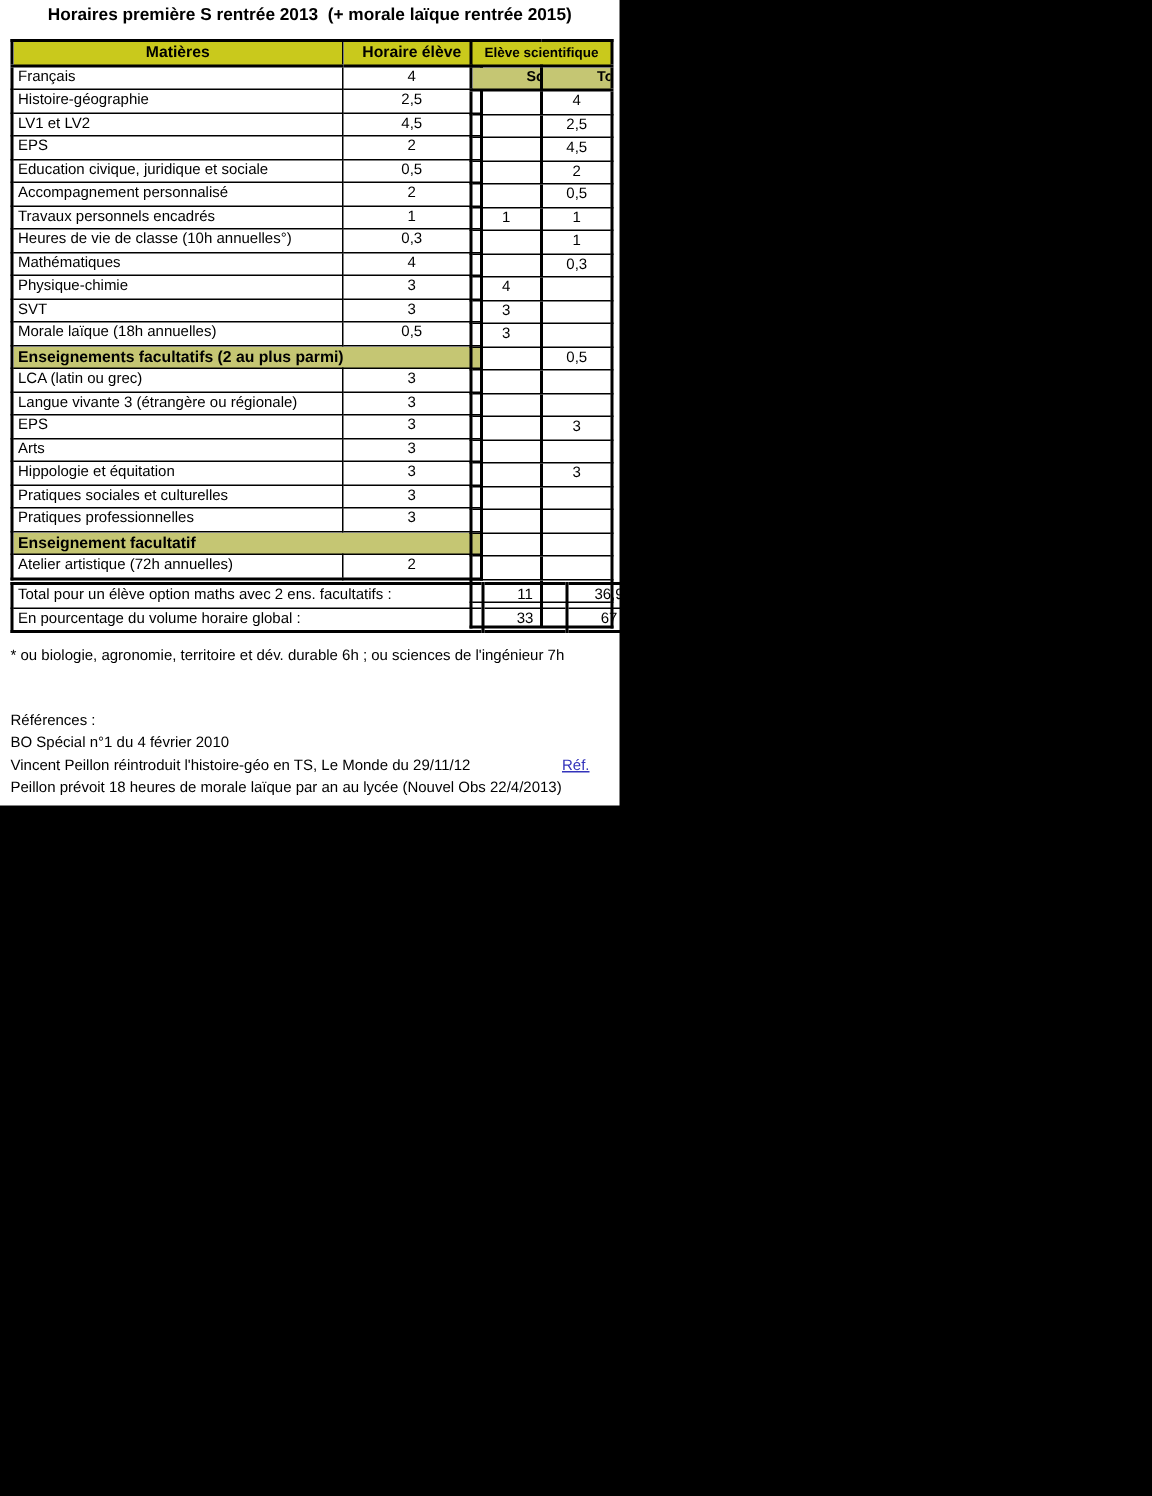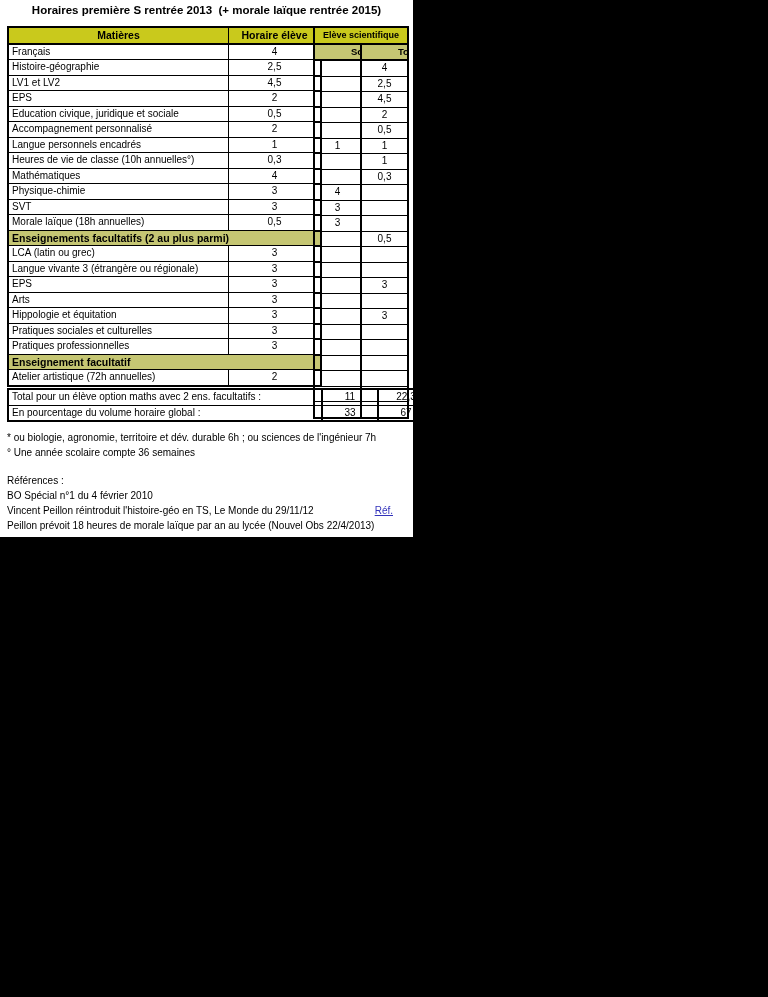--- a/index.html
+++ b/index.html
@@ -108,21 +108,21 @@
           </tr>
           <tr>
             <td>Education civique, juridique et sociale</td>
             <td class="val">0,5</td>
           </tr>
           <tr>
             <td>Accompagnement personnalisé</td>
             <td class="val">2</td>
           </tr>
           <tr>
-            <td>Langue personnels encadrés</td>
+            <td>Travaux personnels encadrés</td>
             <td class="val">1</td>
           </tr>
           <tr>
             <td>Heures de vie de classe (10h annuelles°)</td>
             <td class="val">0,3</td>
           </tr>
           <tr>
             <td>Mathématiques</td>
             <td class="val">4</td>
           </tr>
@@ -283,33 +283,32 @@
             <td></td>
           </tr>
         </tbody>
     </table>
 
     <table class="totals-table">
       <tbody>
         <tr>
           <td class="lbl" style="width:306px">Total pour un élève option maths avec 2 ens. facultatifs :</td>
           <td class="mid" style="width:48px">11</td>
-          <td style="width:48px">22,3</td>
+          <td style="width:48px">36,9</td>
         </tr>
         <tr>
           <td class="lbl">En pourcentage du volume horaire global :</td>
           <td class="mid">33</td>
           <td>67</td>
         </tr>
       </tbody>
     </table>
 
     <div class="footnotes">
       <div>* ou biologie, agronomie, territoire et dév. durable 6h ; ou sciences de l'ingénieur 7h</div>
-      <div>° Une année scolaire compte 36 semaines</div>
     </div>
 
     <div class="references">
       <div>Références :</div>
       <div>BO Spécial n°1 du 4 février 2010</div>
       <div class="ref-line">
         <span>Vincent Peillon réintroduit l'histoire-géo en TS, Le Monde du 29/11/12</span>
         <a class="ref-link">Réf.</a>
       </div>
       <div>Peillon prévoit 18 heures de morale laïque par an au lycée (Nouvel Obs 22/4/2013)</div>

